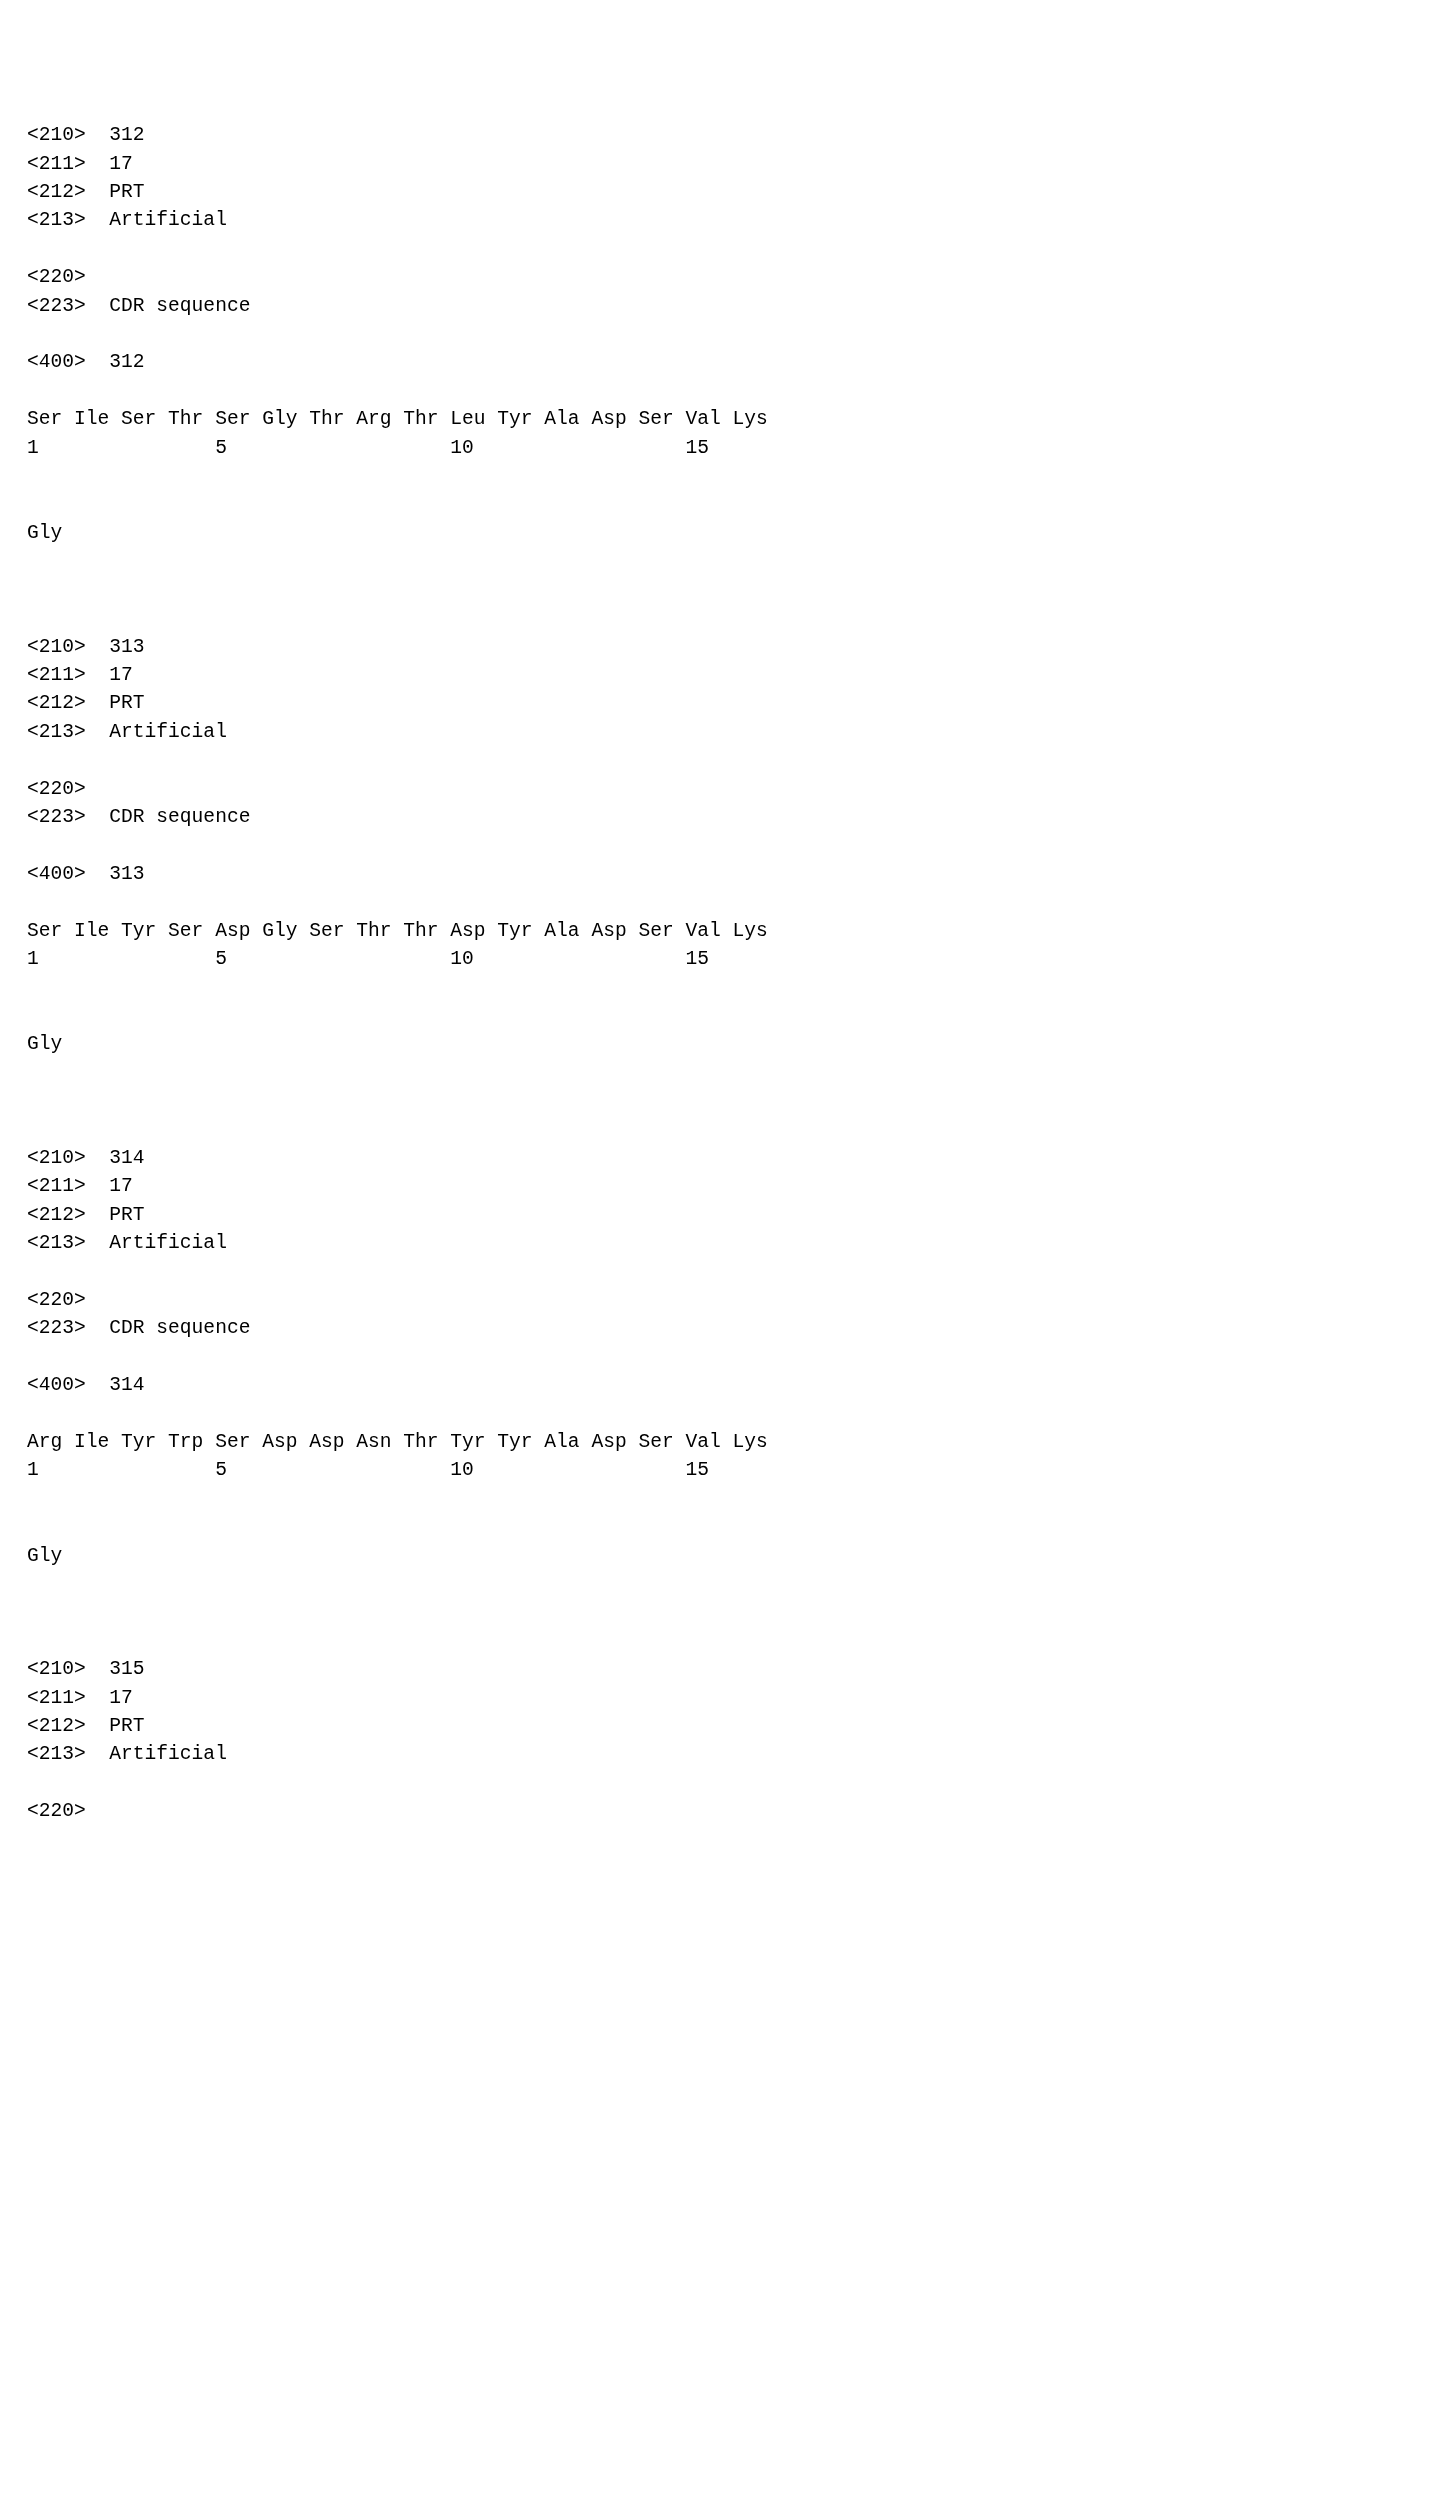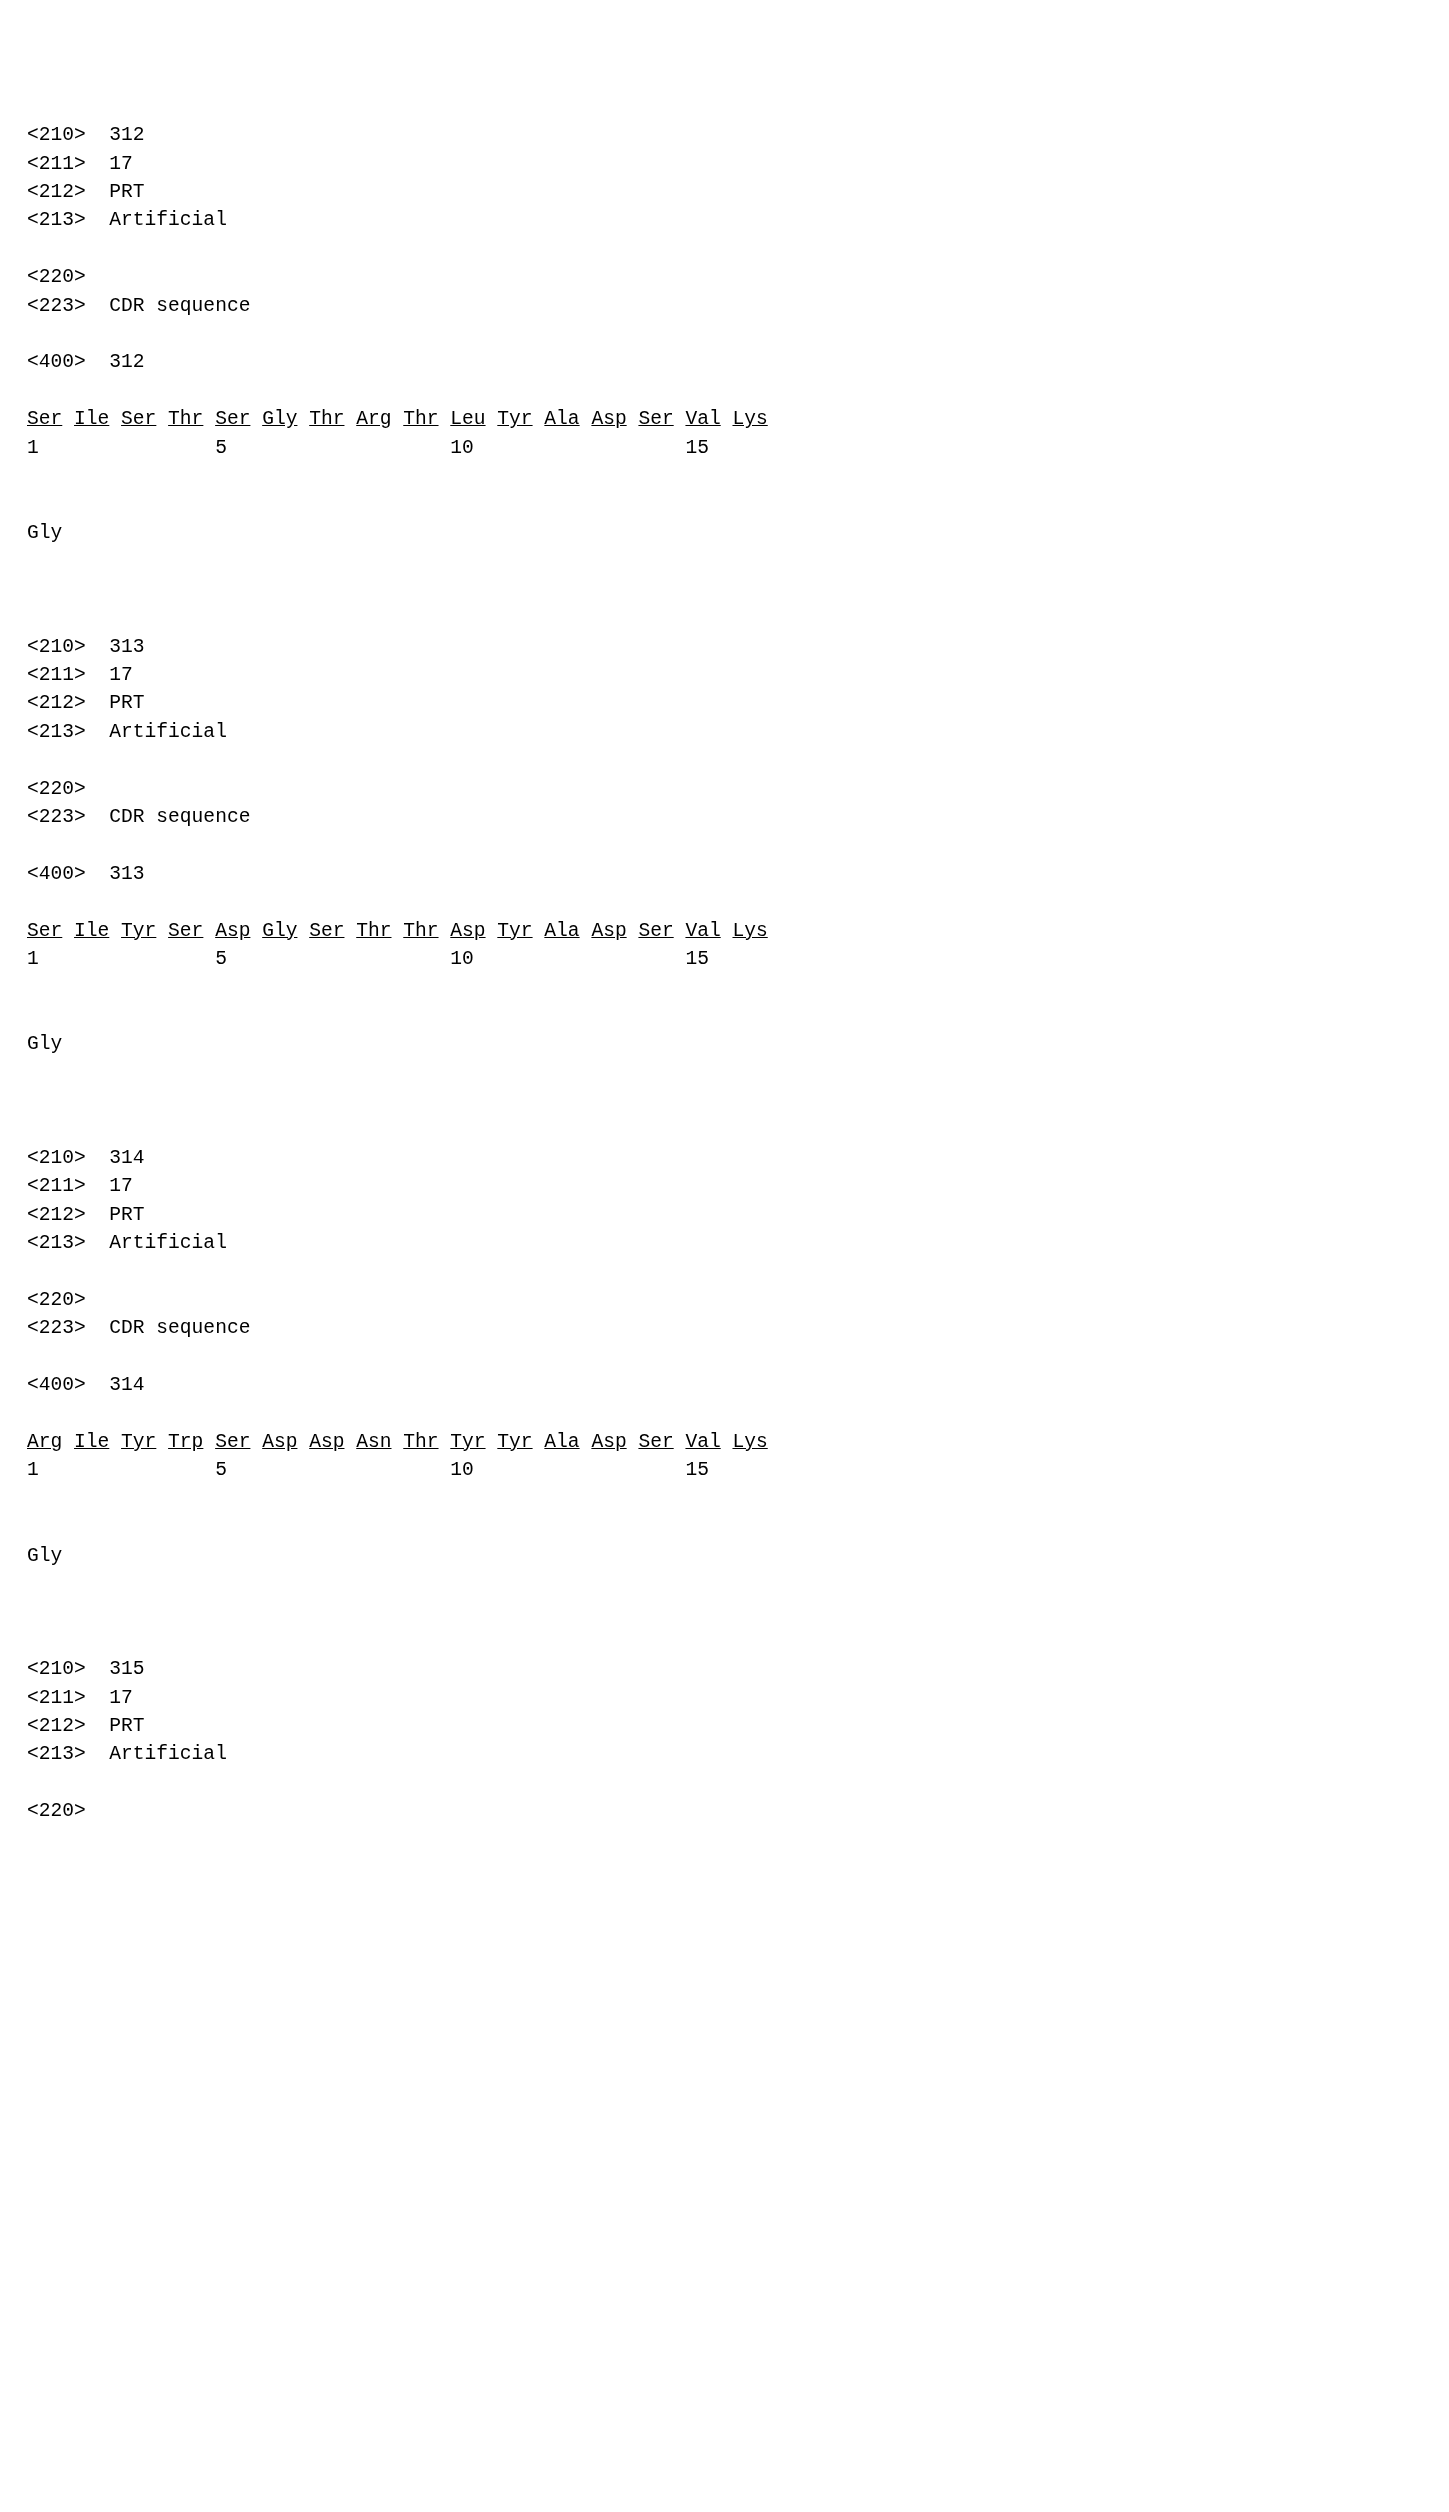--- a/index.html
+++ b/index.html
@@ -5,21 +5,21 @@
   body {
     background: #fff;
     margin: 0;
     padding: 36px 27px;
     font-family: "Courier New", Courier, monospace;
     font-size: 19.6px;
     line-height: 1.45;
     color: #000;
     white-space: pre;
   }
-  .seq-row { display: flex; text-decoration: underline; }
+  .seq-row { display: flex; }
   .aa { width: 4ch; }
   .num-row { display: flex; }
   .num-row span { width: 4ch; }
 </style>
 </head>
 <body>
 
 
 <div id="container"><div>&lt;210&gt;  312</div><div>&lt;211&gt;  17</div><div>&lt;212&gt;  PRT</div><div>&lt;213&gt;  Artificial</div><div>&nbsp;</div><div>&lt;220&gt;</div><div>&lt;223&gt;  CDR sequence</div><div>&nbsp;</div><div>&lt;400&gt;  312</div><div>&nbsp;</div><div class="seq-row"><span class="aa">Ser</span><span class="aa">Ile</span><span class="aa">Ser</span><span class="aa">Thr</span><span class="aa">Ser</span><span class="aa">Gly</span><span class="aa">Thr</span><span class="aa">Arg</span><span class="aa">Thr</span><span class="aa">Leu</span><span class="aa">Tyr</span><span class="aa">Ala</span><span class="aa">Asp</span><span class="aa">Ser</span><span class="aa">Val</span><span class="aa">Lys</span></div><div class="num-row"><span class="aa">1</span><span class="aa"></span><span class="aa"></span><span class="aa"></span><span class="aa">5</span><span class="aa"></span><span class="aa"></span><span class="aa"></span><span class="aa"></span><span class="aa">10</span><span class="aa"></span><span class="aa"></span><span class="aa"></span><span class="aa"></span><span class="aa">15</span><span class="aa"></span></div><div>&nbsp;</div><div>&nbsp;</div><div>Gly</div><div>&nbsp;</div><div>&nbsp;</div><div>&nbsp;</div><div>&lt;210&gt;  313</div><div>&lt;211&gt;  17</div><div>&lt;212&gt;  PRT</div><div>&lt;213&gt;  Artificial</div><div>&nbsp;</div><div>&lt;220&gt;</div><div>&lt;223&gt;  CDR sequence</div><div>&nbsp;</div><div>&lt;400&gt;  313</div><div>&nbsp;</div><div class="seq-row"><span class="aa">Ser</span><span class="aa">Ile</span><span class="aa">Tyr</span><span class="aa">Ser</span><span class="aa">Asp</span><span class="aa">Gly</span><span class="aa">Ser</span><span class="aa">Thr</span><span class="aa">Thr</span><span class="aa">Asp</span><span class="aa">Tyr</span><span class="aa">Ala</span><span class="aa">Asp</span><span class="aa">Ser</span><span class="aa">Val</span><span class="aa">Lys</span></div><div class="num-row"><span class="aa">1</span><span class="aa"></span><span class="aa"></span><span class="aa"></span><span class="aa">5</span><span class="aa"></span><span class="aa"></span><span class="aa"></span><span class="aa"></span><span class="aa">10</span><span class="aa"></span><span class="aa"></span><span class="aa"></span><span class="aa"></span><span class="aa">15</span><span class="aa"></span></div><div>&nbsp;</div><div>&nbsp;</div><div>Gly</div><div>&nbsp;</div><div>&nbsp;</div><div>&nbsp;</div><div>&lt;210&gt;  314</div><div>&lt;211&gt;  17</div><div>&lt;212&gt;  PRT</div><div>&lt;213&gt;  Artificial</div><div>&nbsp;</div><div>&lt;220&gt;</div><div>&lt;223&gt;  CDR sequence</div><div>&nbsp;</div><div>&lt;400&gt;  314</div><div>&nbsp;</div><div class="seq-row"><span class="aa">Arg</span><span class="aa">Ile</span><span class="aa">Tyr</span><span class="aa">Trp</span><span class="aa">Ser</span><span class="aa">Asp</span><span class="aa">Asp</span><span class="aa">Asn</span><span class="aa">Thr</span><span class="aa">Tyr</span><span class="aa">Tyr</span><span class="aa">Ala</span><span class="aa">Asp</span><span class="aa">Ser</span><span class="aa">Val</span><span class="aa">Lys</span></div><div class="num-row"><span class="aa">1</span><span class="aa"></span><span class="aa"></span><span class="aa"></span><span class="aa">5</span><span class="aa"></span><span class="aa"></span><span class="aa"></span><span class="aa"></span><span class="aa">10</span><span class="aa"></span><span class="aa"></span><span class="aa"></span><span class="aa"></span><span class="aa">15</span><span class="aa"></span></div><div>&nbsp;</div><div>&nbsp;</div><div>Gly</div><div>&nbsp;</div><div>&nbsp;</div><div>&nbsp;</div><div>&lt;210&gt;  315</div><div>&lt;211&gt;  17</div><div>&lt;212&gt;  PRT</div><div>&lt;213&gt;  Artificial</div><div>&nbsp;</div><div>&lt;220&gt;</div></div>
 

